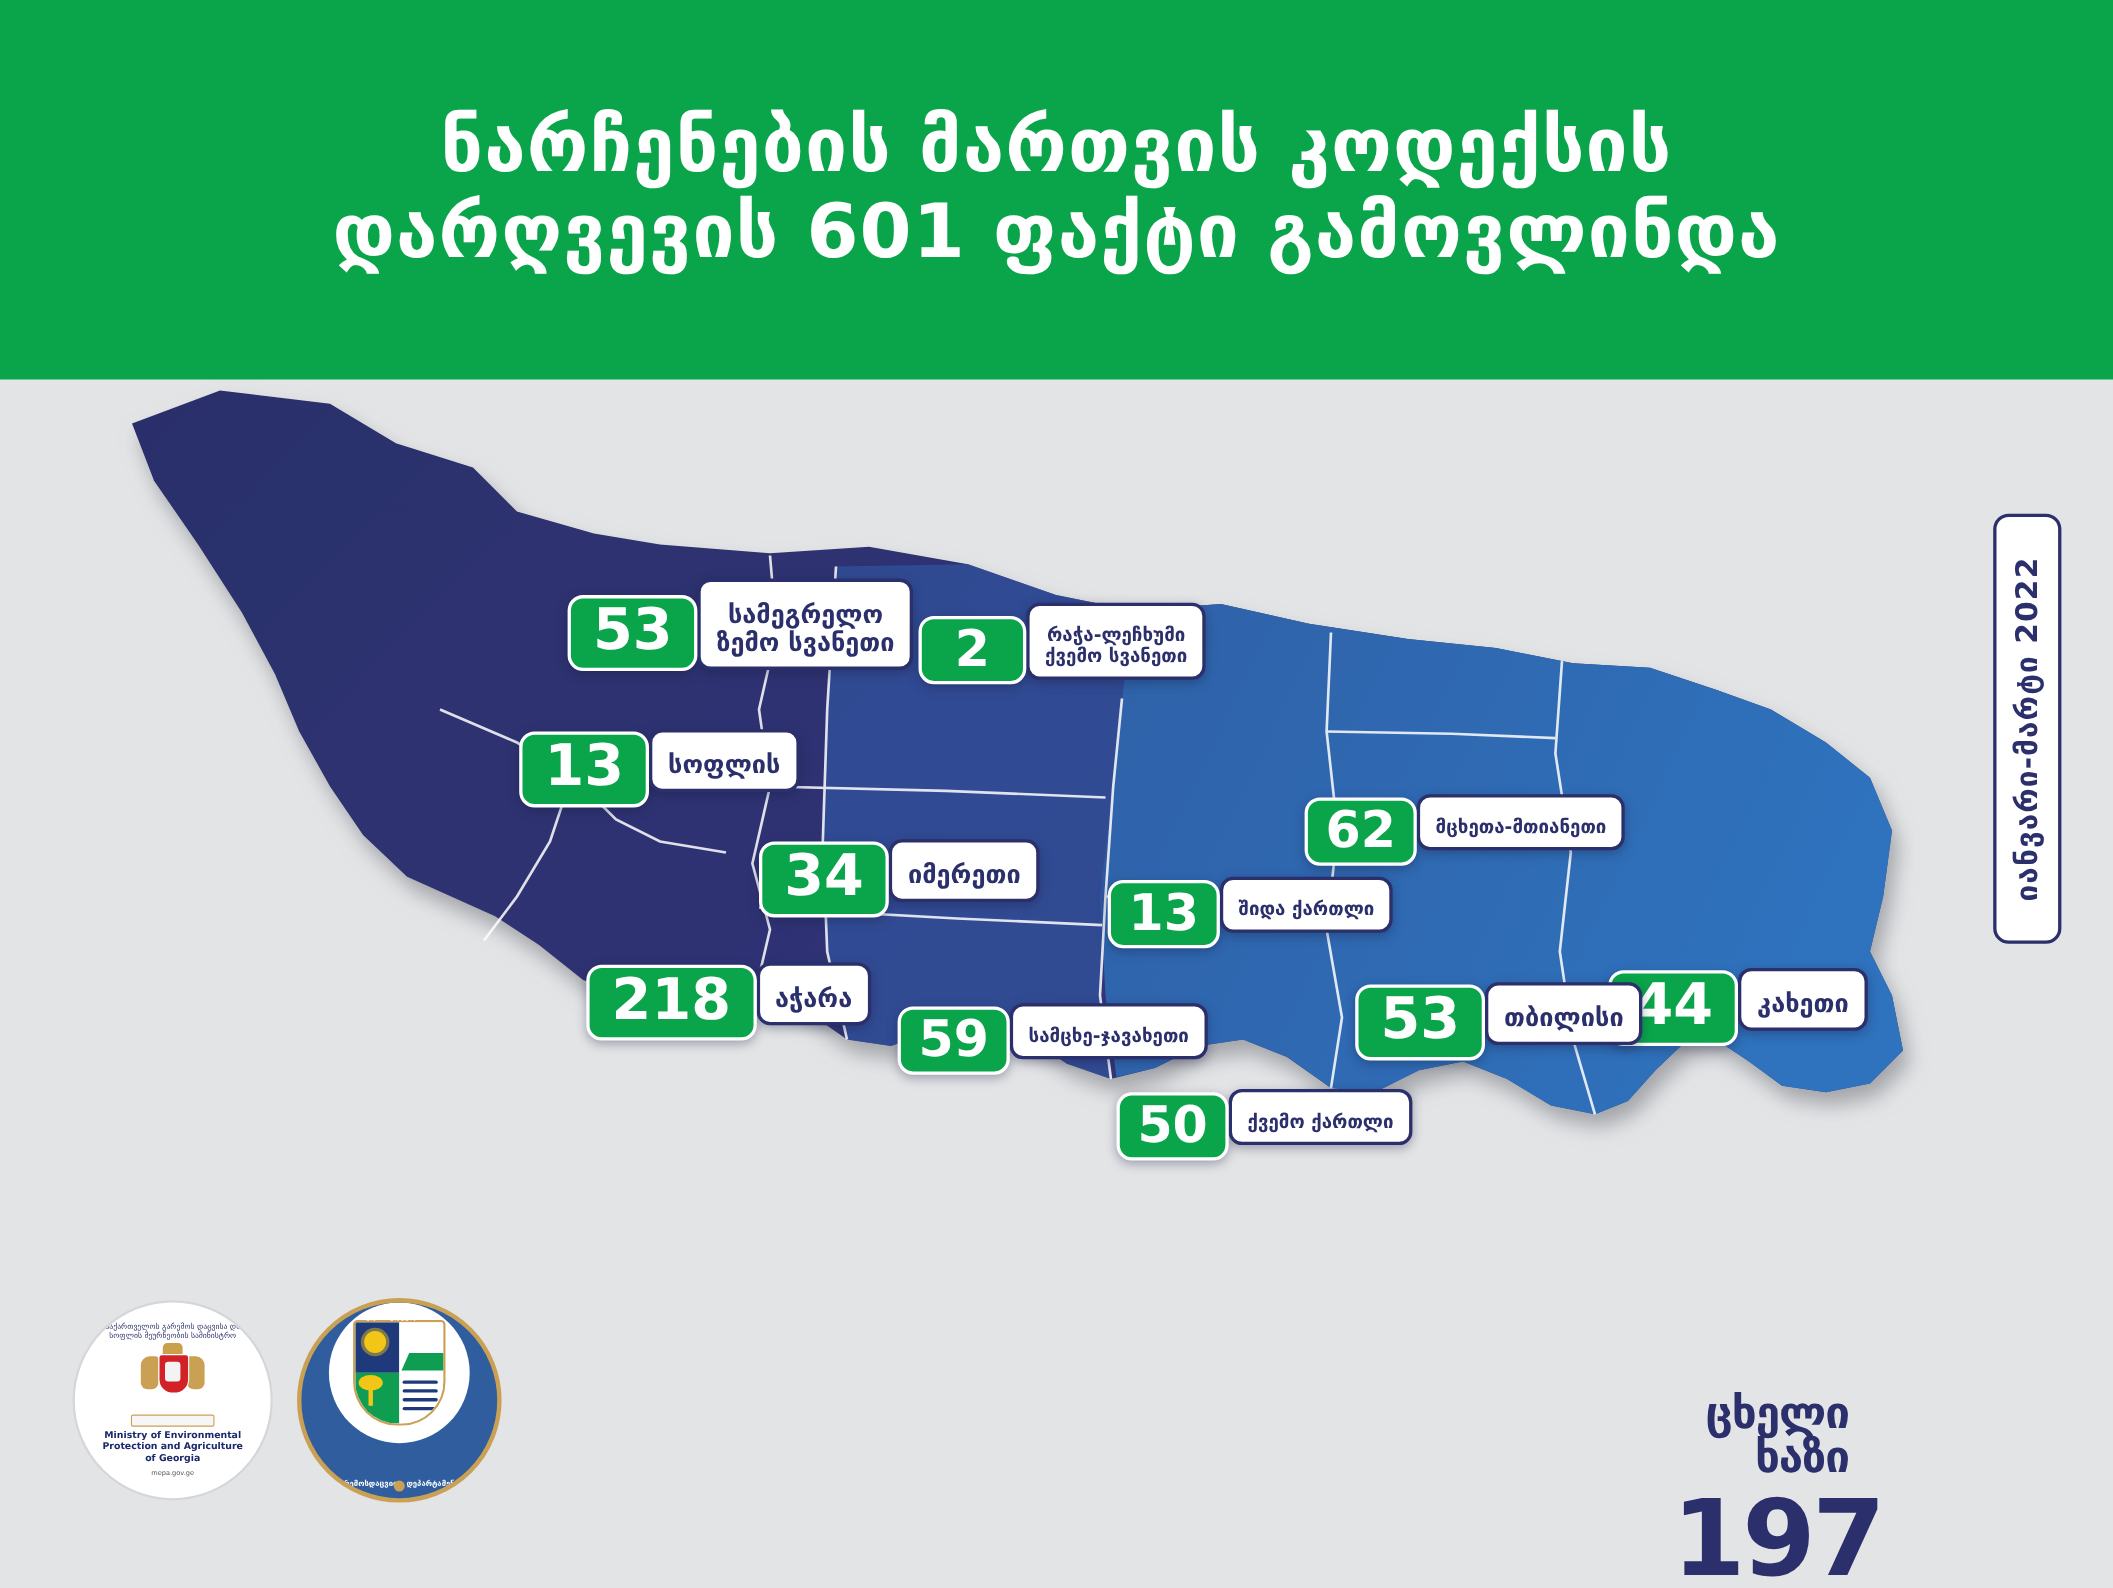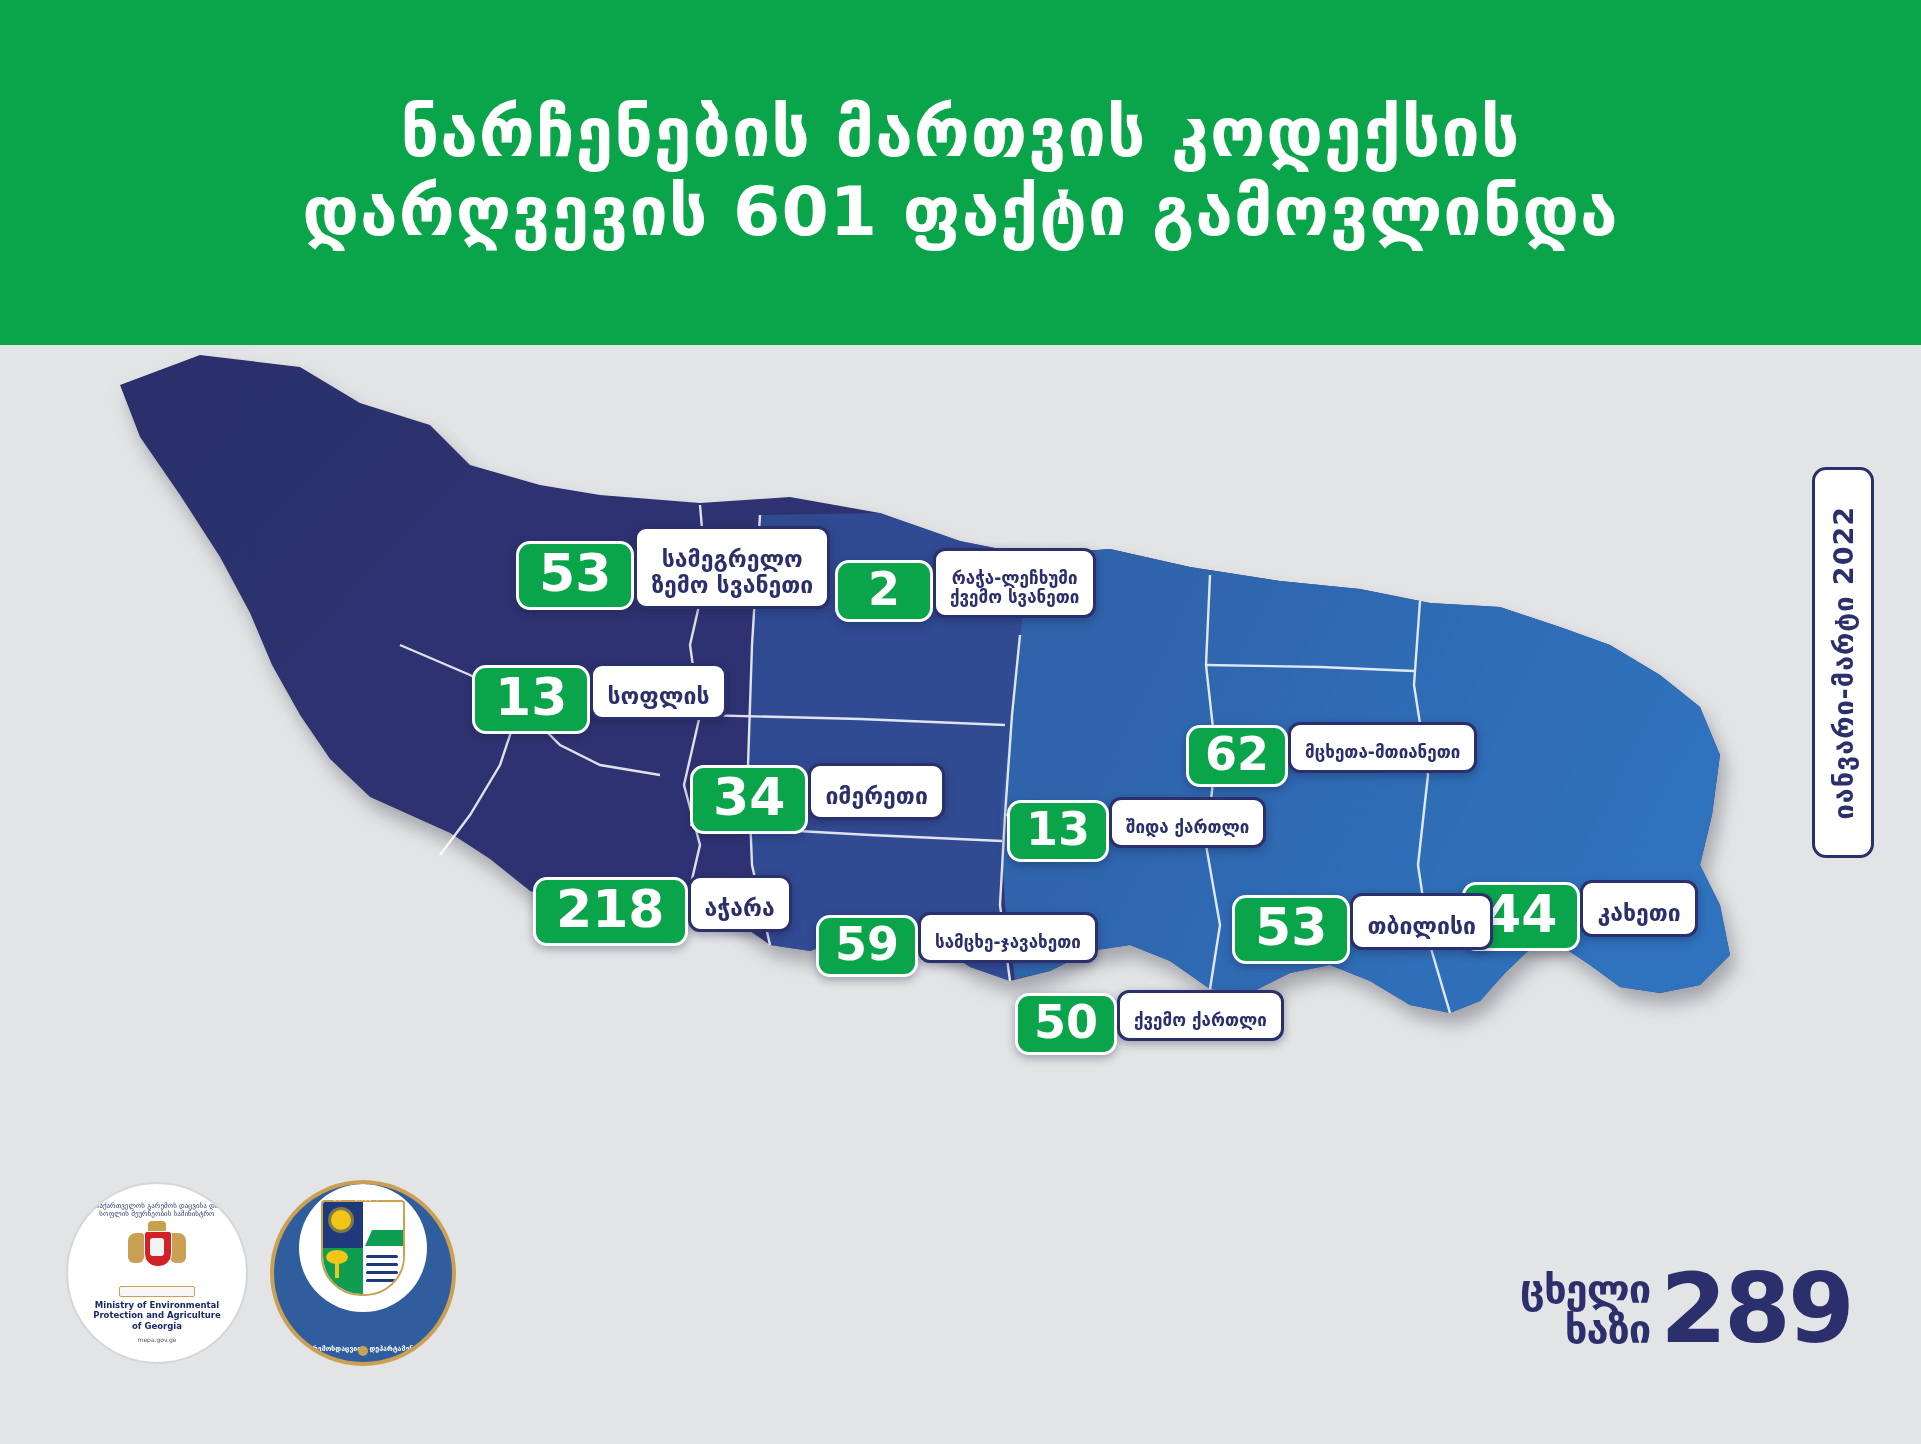--- a/index.html
+++ b/index.html
@@ -114,21 +114,21 @@
         border-left:7px solid transparent;border-right:7px solid transparent;}
   .seal-b .tree{position:absolute;left:12px;top:8px;width:4px;height:22px;background:#f2c617;}
   .seal-b .tree:after{content:"";position:absolute;left:-9px;top:-6px;width:22px;height:14px;background:#f2c617;border-radius:50%;}
   .seal-b .wave{position:absolute;left:3px;top:7px;width:32px;height:3px;background:#1f3a7a;border-radius:2px;
         box-shadow:0 8px 0 #1f3a7a, 0 16px 0 #1f3a7a, 0 24px 0 #1f3a7a;}
   .seal-b .ringtxt{position:absolute;width:100%;text-align:center;font-size:7px;color:#fff;font-weight:bold;}
   .seal-b .rt-top{top:9px;}
   .seal-b .rt-bot{bottom:9px;}
   .seal-b .dot{position:absolute;bottom:6px;left:50%;margin-left:-5px;width:10px;height:10px;border-radius:50%;background:#c9a054;}
   
-  #hotline{position:absolute;left:1520px;top:1265px;display:flex;align-items:center;gap:10px;color:#2b2f6b;}
+  #hotline{position:absolute;left:1520px;top:1265px;display:flex;align-items:center;gap:10px;color:#2b2f6b;flex-direction:column;}
   #hotline-words{font-weight:bold;font-size:40px;line-height:1.0;text-align:right;white-space:pre-line;letter-spacing:-1px;}
   #hotline-number{font-weight:bold;font-size:96px;line-height:.92;letter-spacing:-3px;}
 </style>
 </head>
 <body>
 
 <div id="header">
   <div class="title-line">ნარჩენების მართვის კოდექსის</div>
   <div class="title-line">დარღვევის 601 ფაქტი გამოვლინდა</div>
 </div>
@@ -294,14 +294,14 @@
         </div>
       </div>
       <div class="dot"></div>
     </div>
   </div>
 </div>
 
 <div id="hotline">
   <div id="hotline-words">ცხელი
 ხაზი</div>
-  <div id="hotline-number">289</div>
+  <div id="hotline-number">197</div>
 </div>
 
 </body></html>

